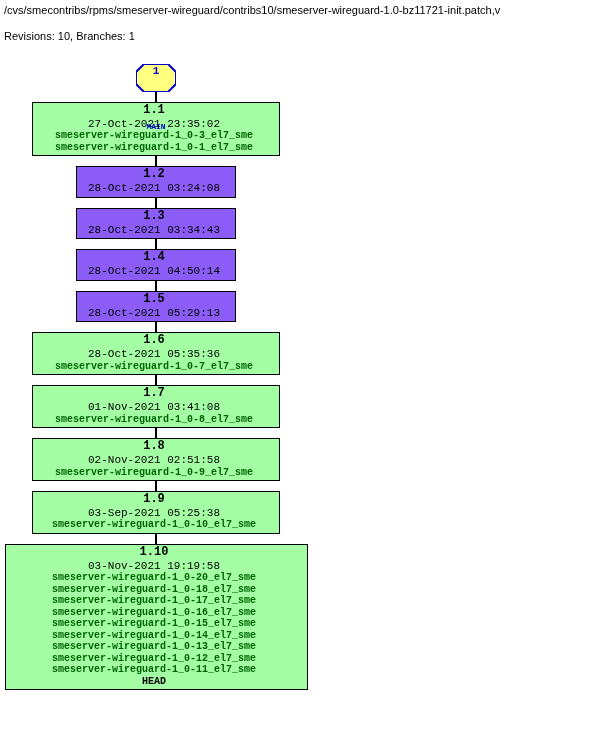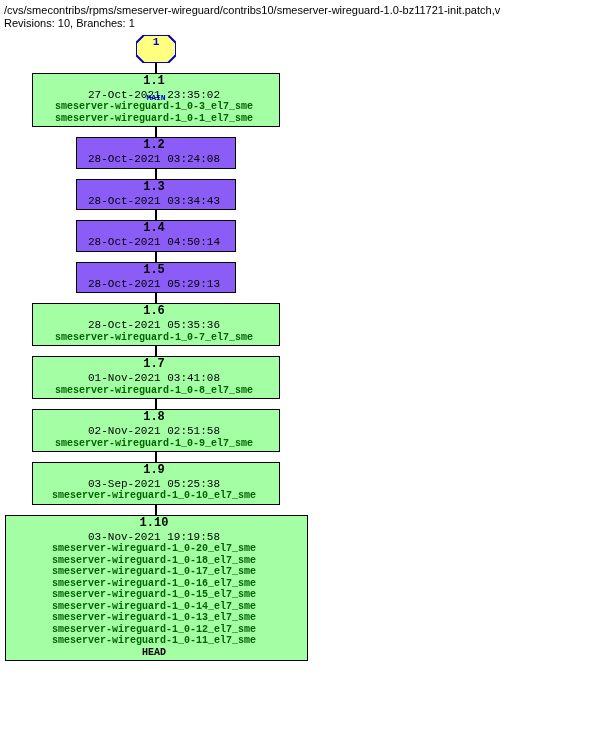--- a/index.html
+++ b/index.html
@@ -6,25 +6,25 @@
     margin: 0;
     padding: 4px;
     font-family: sans-serif;
     font-size: 11px;
     color: #000;
     background: #fff;
     width: 594px;
   }
   .header-path {
     font-size: 11px;
-    margin-bottom: 1px;
+    margin-bottom: 14px;
   }
   .header-rev {
     font-size: 11px;
-    margin-bottom: 6px;
+    margin-bottom: 22px;
   }
   .graph {
     position: relative;
     font-family: "Courier New", monospace;
   }
   .branch-box {
     position: relative;
     margin: 0 auto;
     width: 40px;
     height: 28px;

